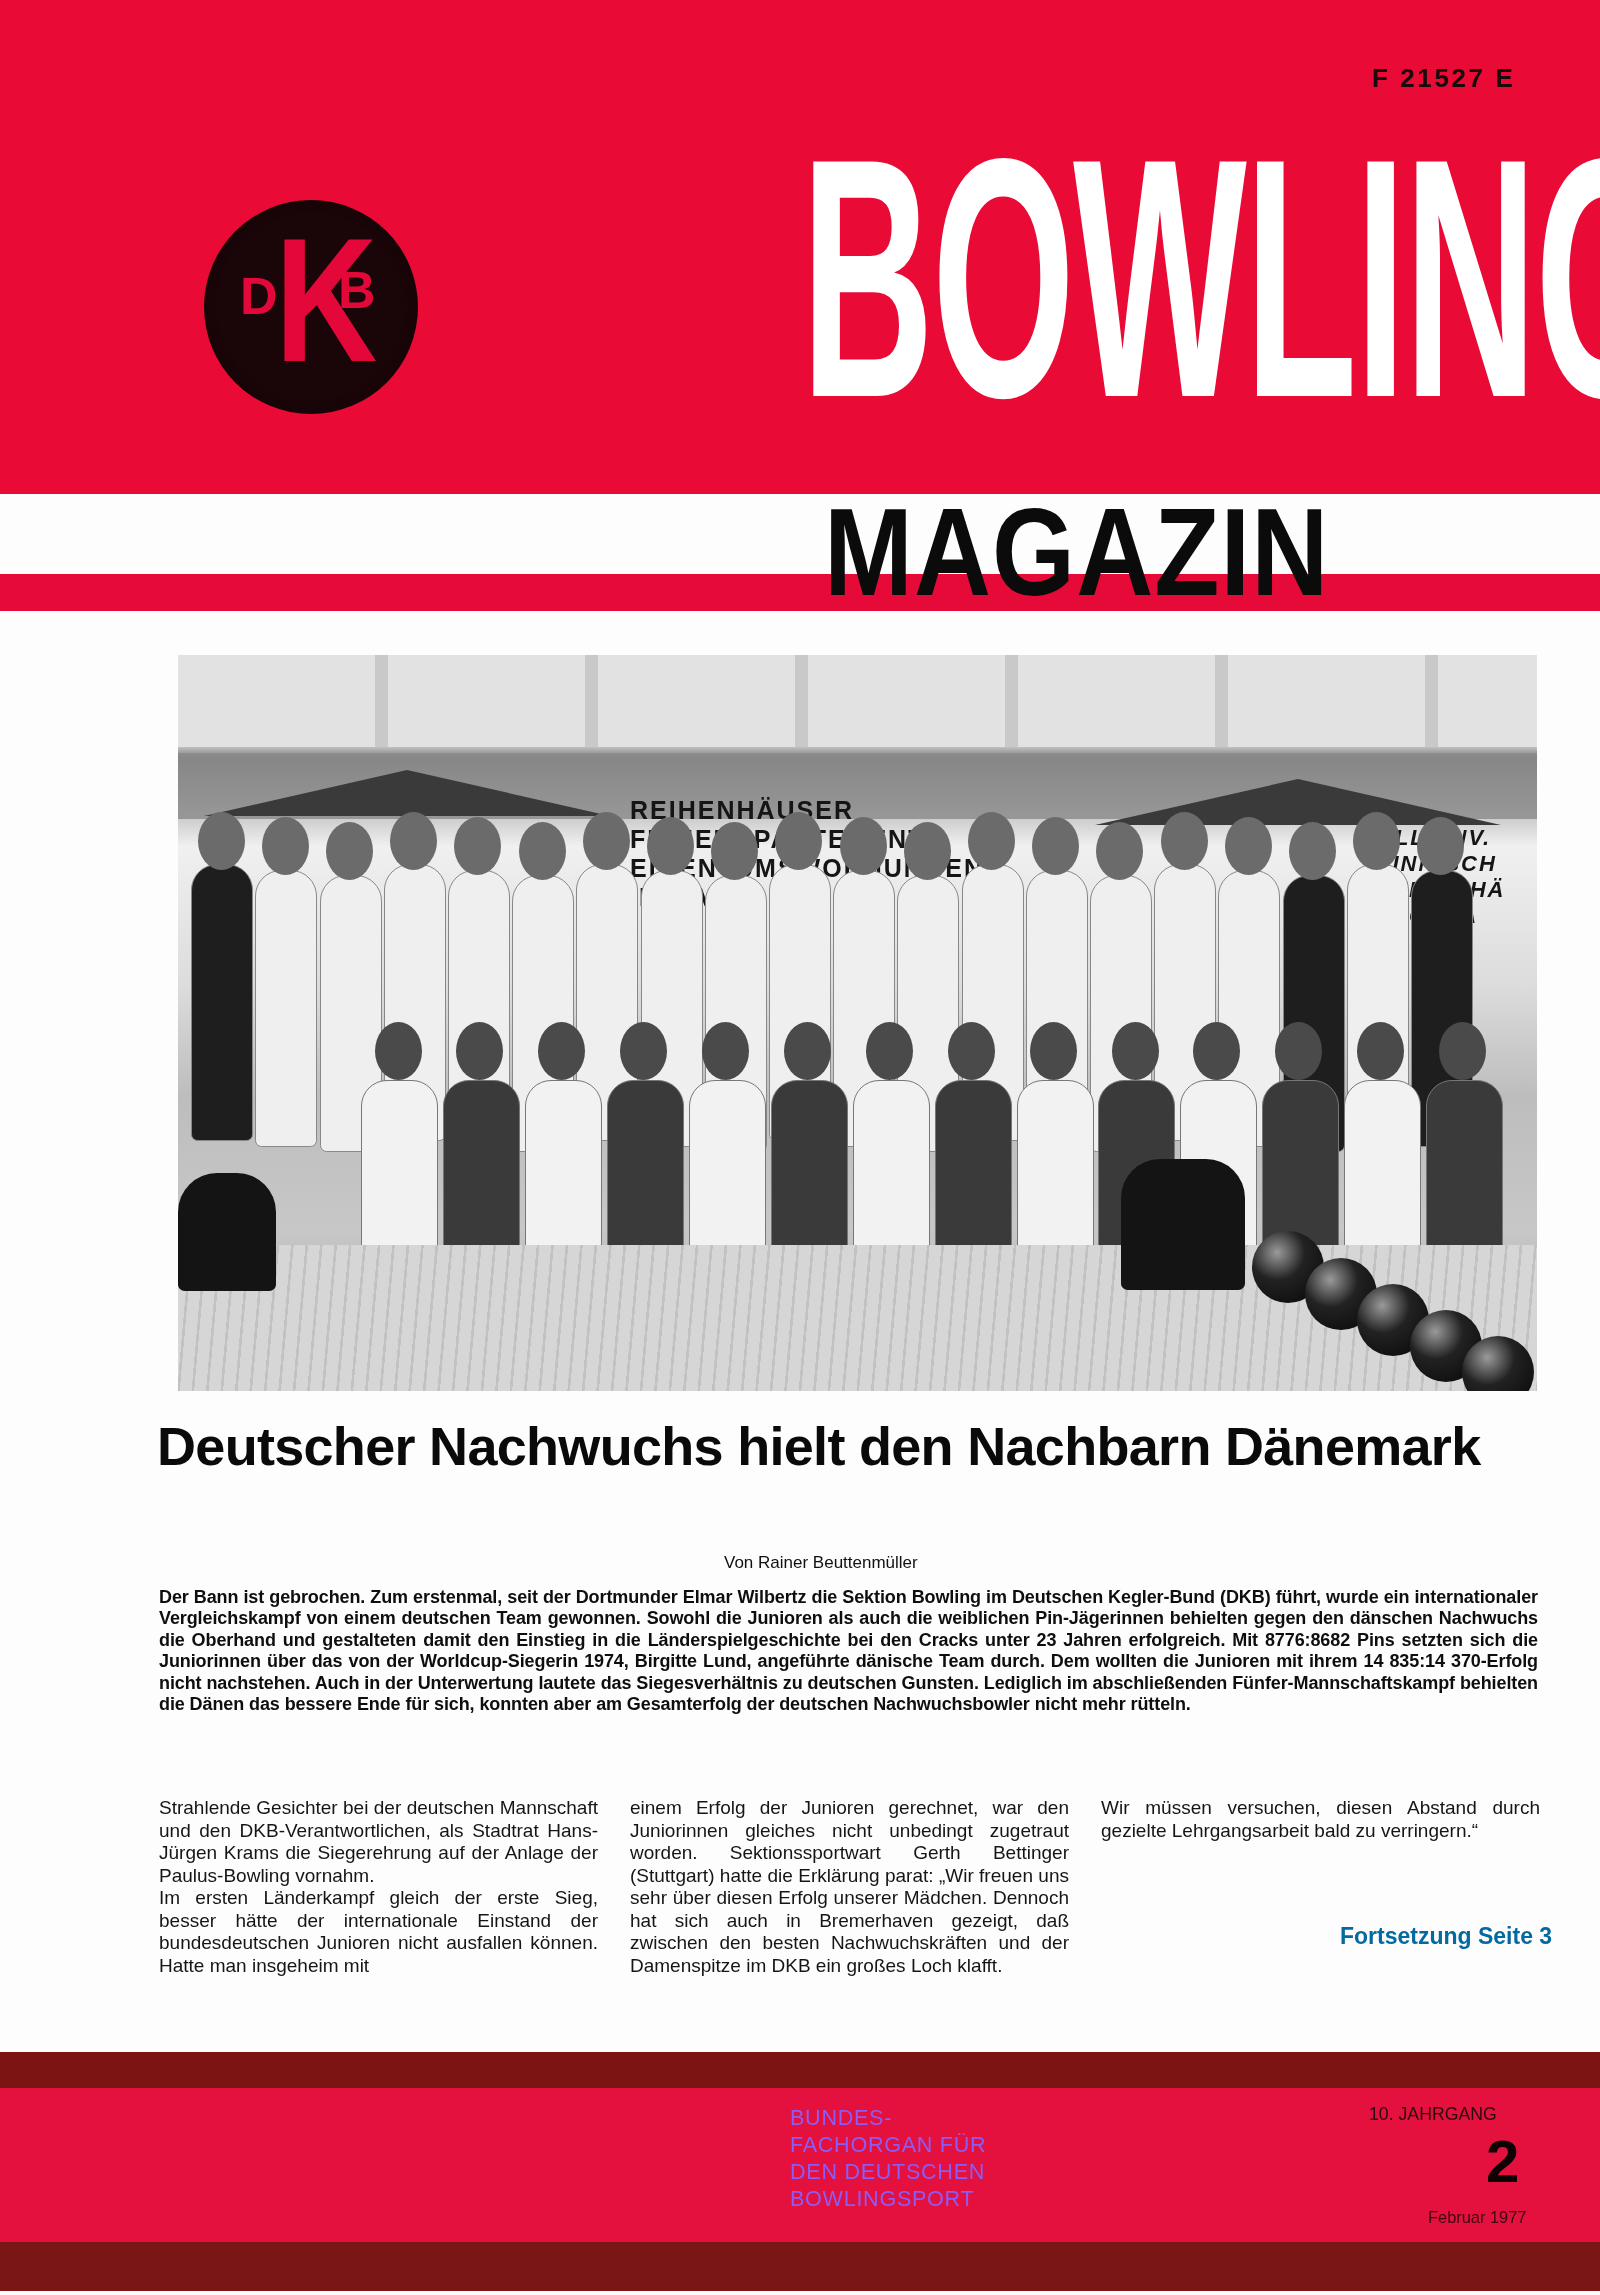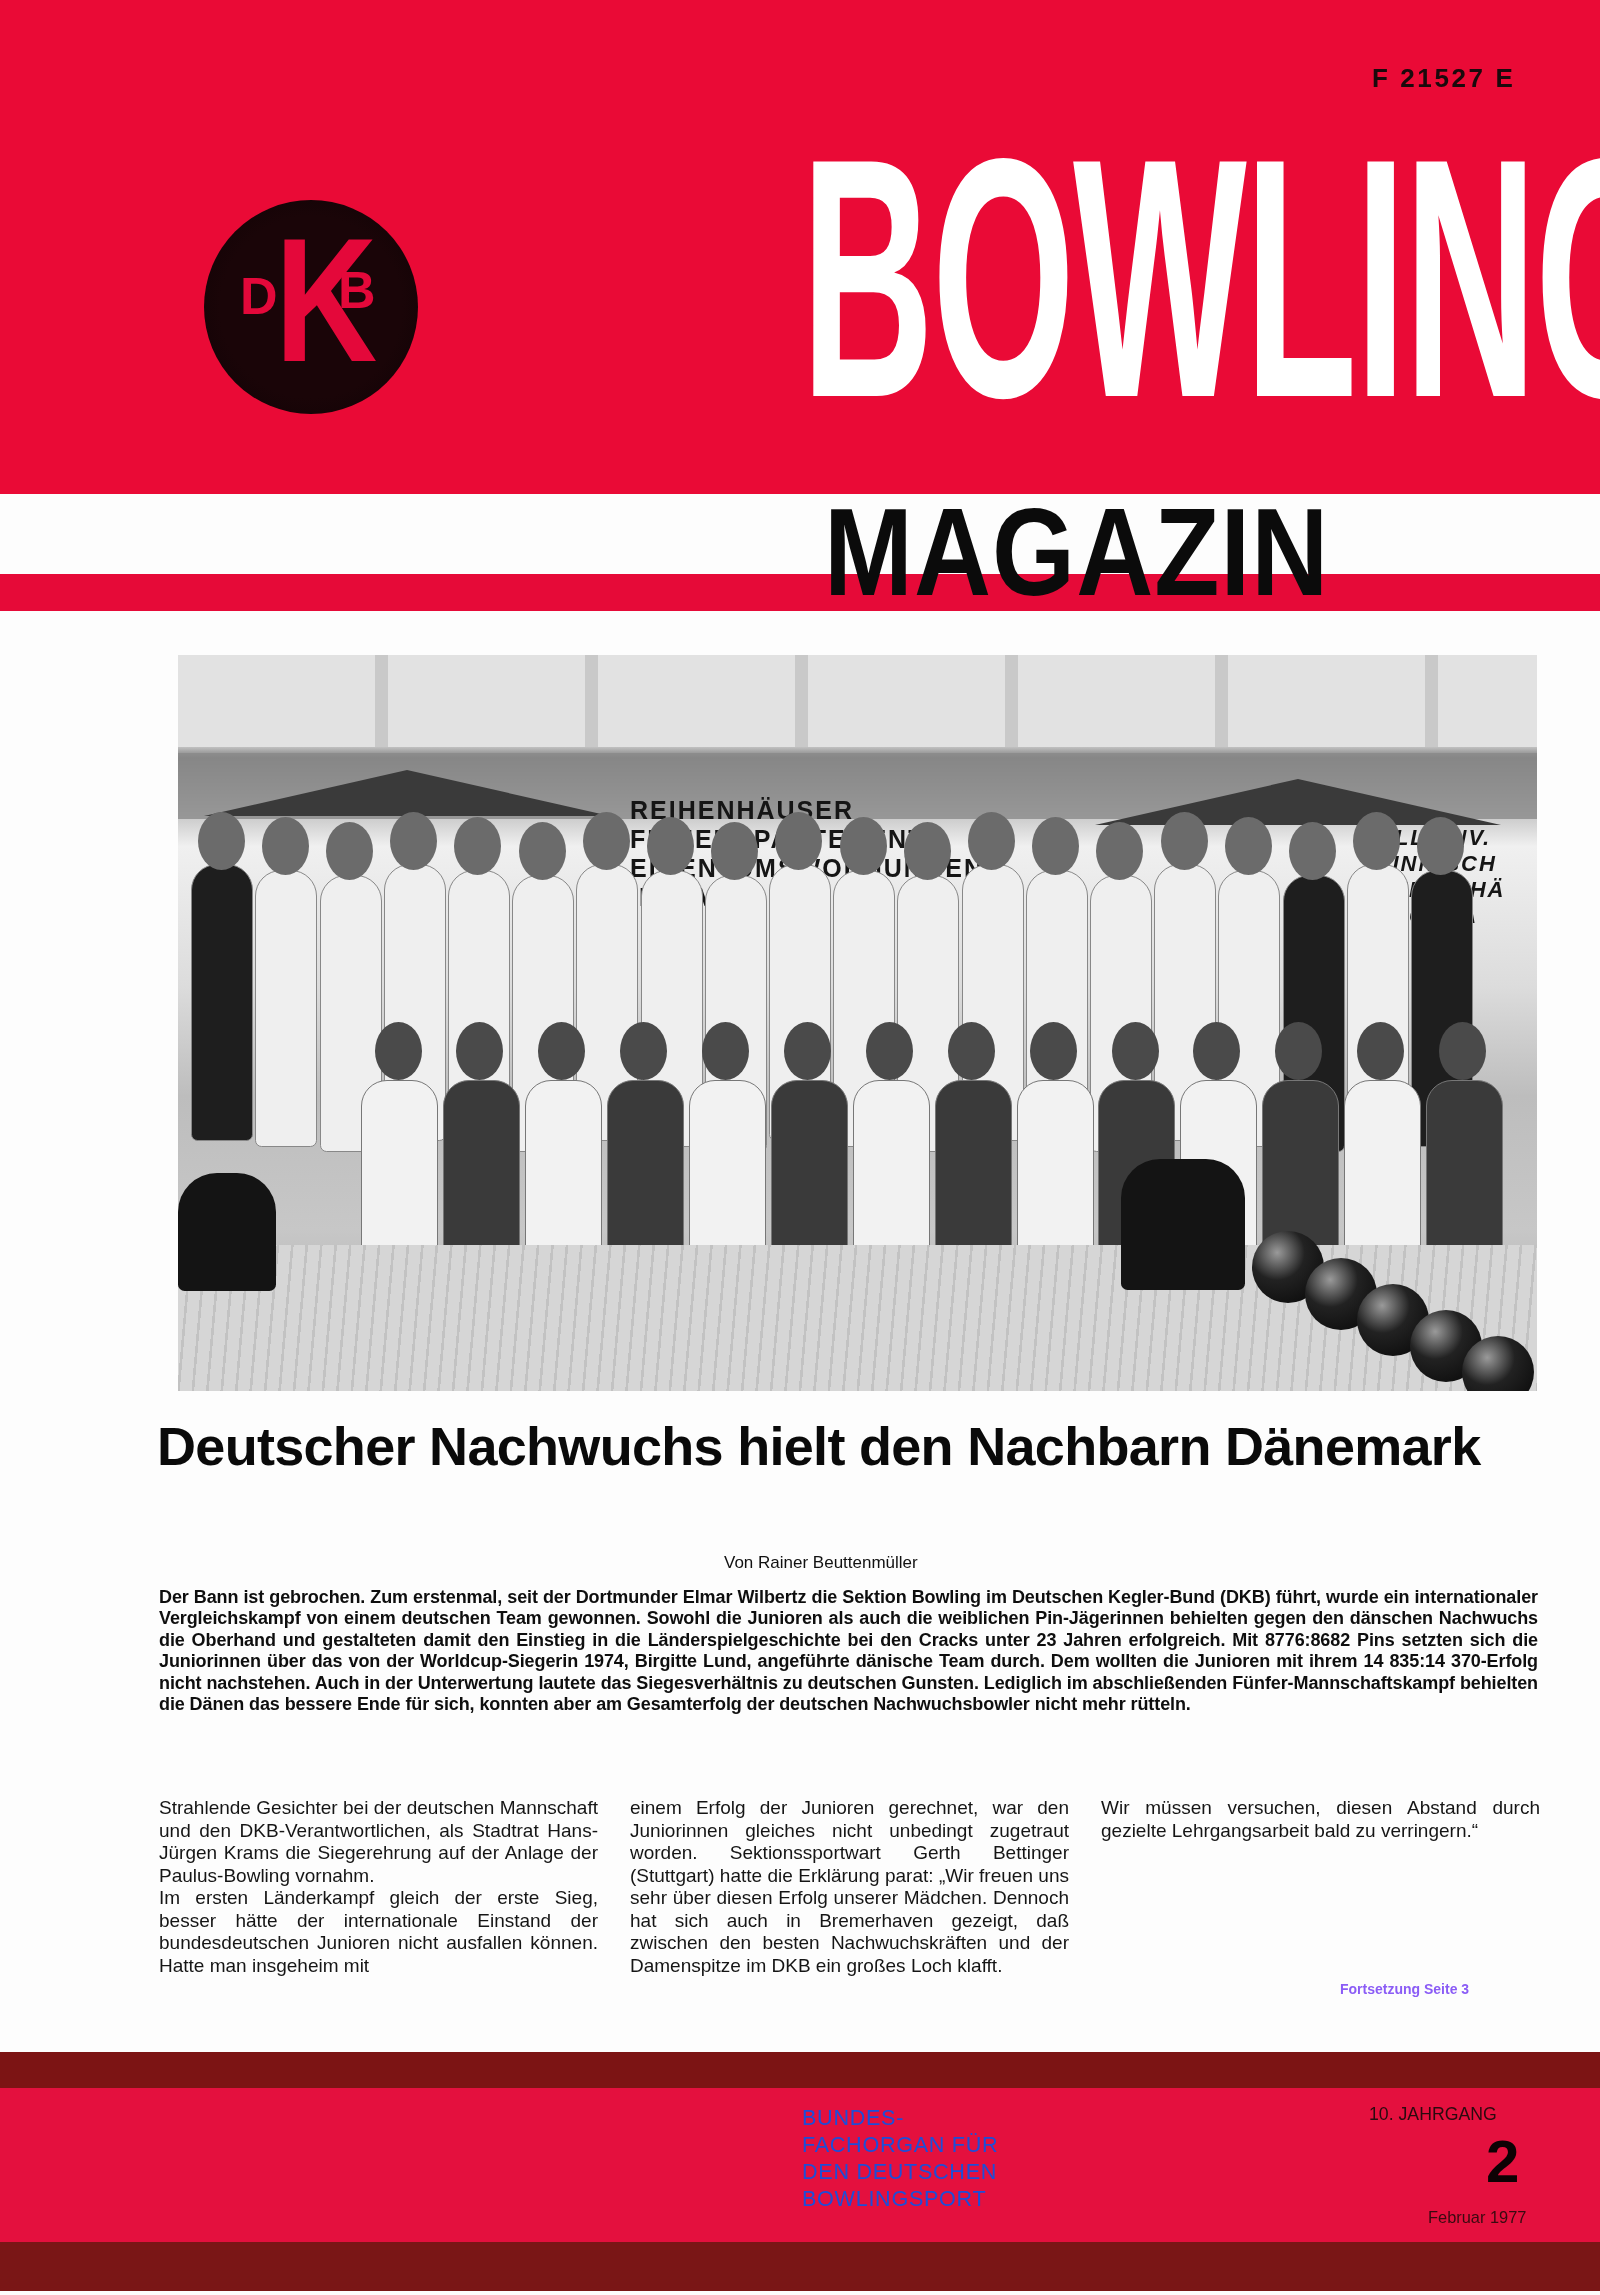--- a/index.html
+++ b/index.html
@@ -60,27 +60,27 @@
   
   .lead { position: absolute; left: 159px; top: 1587px; width: 1379px; font-weight: bold; font-size: 18px; line-height: 21.4px;
     text-align: justify; color: #0e0e0e; letter-spacing: -0.1px; }
 
   
   .col { position: absolute; top: 1797px; width: 439px; font-size: 19px; line-height: 22.5px; text-align: justify; color: #151515; }
   .col p { margin: 0; }
   .col1 { left: 159px; }
   .col2 { left: 630px; }
   .col3 { left: 1101px; }
-  .continued { position: absolute; left: 1340px; top: 1981px; font-weight: bold; font-size: 14px; color: #8b5cf6; }
+  .continued { position: absolute; left: 1340px; top: 1923px; font-weight: bold; font-size: 23px; color: #0369a1; }
 
   
   .foot-dark1 { position: absolute; left: 0; top: 2052px; width: 1600px; height: 37px; background: #7c1414; }
   .foot-red { position: absolute; left: 0; top: 2088px; width: 1600px; height: 154px; background: #e4103e; }
   .foot-dark2 { position: absolute; left: 0; top: 2242px; width: 1600px; height: 49px; background: #7a1616; }
-  .foot-org { position: absolute; left: 790px; top: 2104px; font-size: 21.6px; line-height: 27px; color: #1d4ed8; letter-spacing: 0.7px; margin-left: 12px; }
+  .foot-org { position: absolute; left: 790px; top: 2104px; font-size: 21.6px; line-height: 27px; color: #8b5cf6; letter-spacing: 0.7px; }
   .foot-org span { display: block; }
   .foot-year { position: absolute; left: 1369px; top: 2104px; font-size: 17.7px; color: #2a0a0e; }
   .foot-issue { position: absolute; left: 1486px; top: 2132px; font-size: 60px; font-weight: bold; color: #0e0204; line-height: 60px; }
   .foot-date { position: absolute; left: 1428px; top: 2208px; font-size: 16.4px; color: #3a0a10; }
 </style>
 </head>
 <body>
 
 <div class="mast-red"></div>
 <div class="mast-white"></div>

